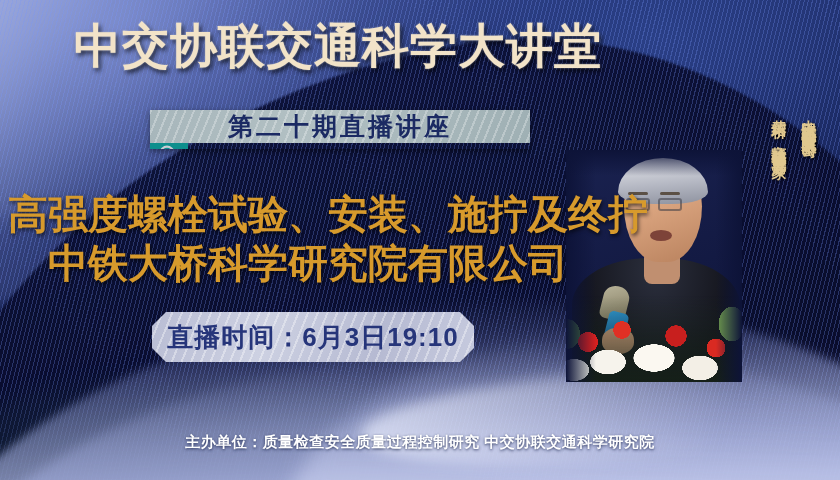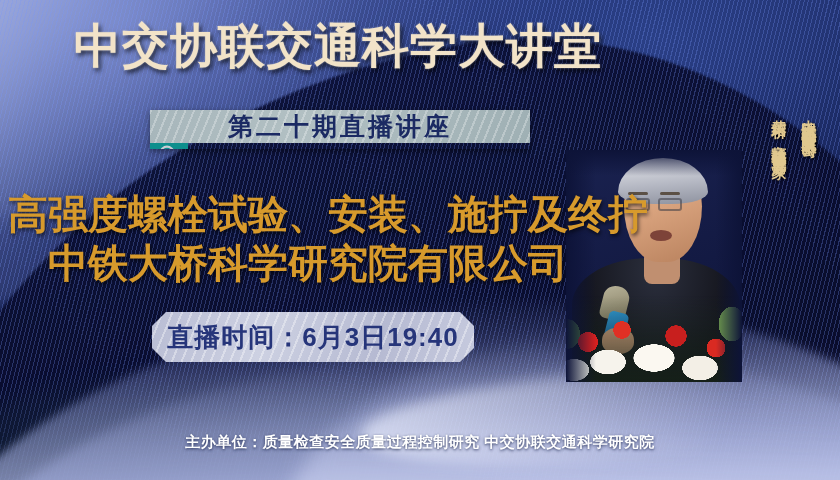--- a/index.html
+++ b/index.html
@@ -280,21 +280,21 @@
       </span>
     </div>
   </div>
 
   <div class="headline">
     <div>高强度螺栓试验、安装、施拧及终拧</div>
     <div>中铁大桥科学研究院有限公司</div>
   </div>
 
   <div class="timepill">
-    <span class="t">直播时间：6月3日19:40</span>
+    <span class="t">直播时间：6月3日19:10</span>
   </div>
 
   <div class="vtext v-org">中铁大桥科学研究院有限公司</div>
   <div class="vtext v-name">黄绍桥  高栓试验研究首席专家</div>
 
   <div class="footer">主办单位：质量检查安全质量过程控制研究    中交协联交通科学研究院</div>
 
 </div>
 
 </body></html>

